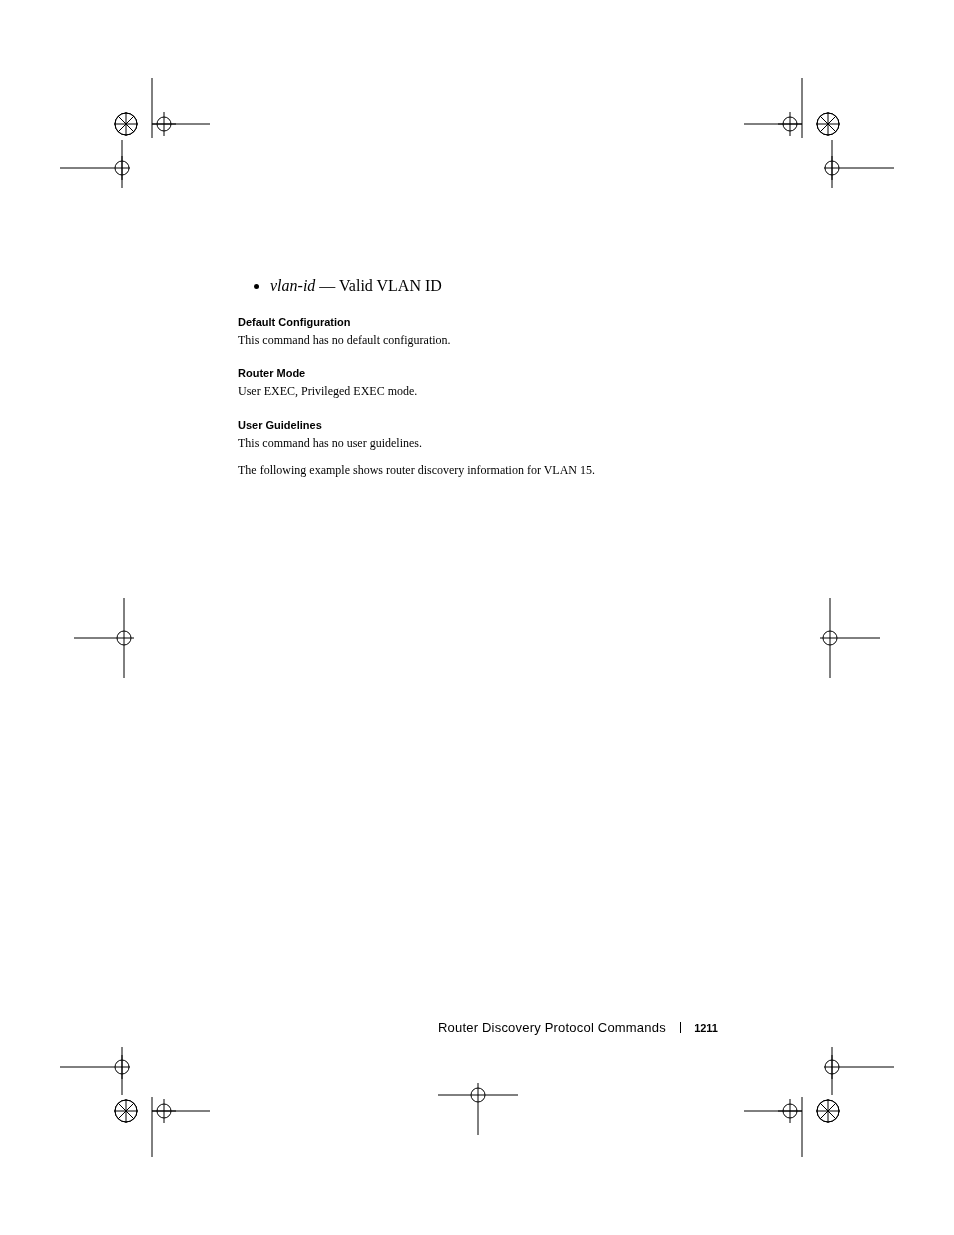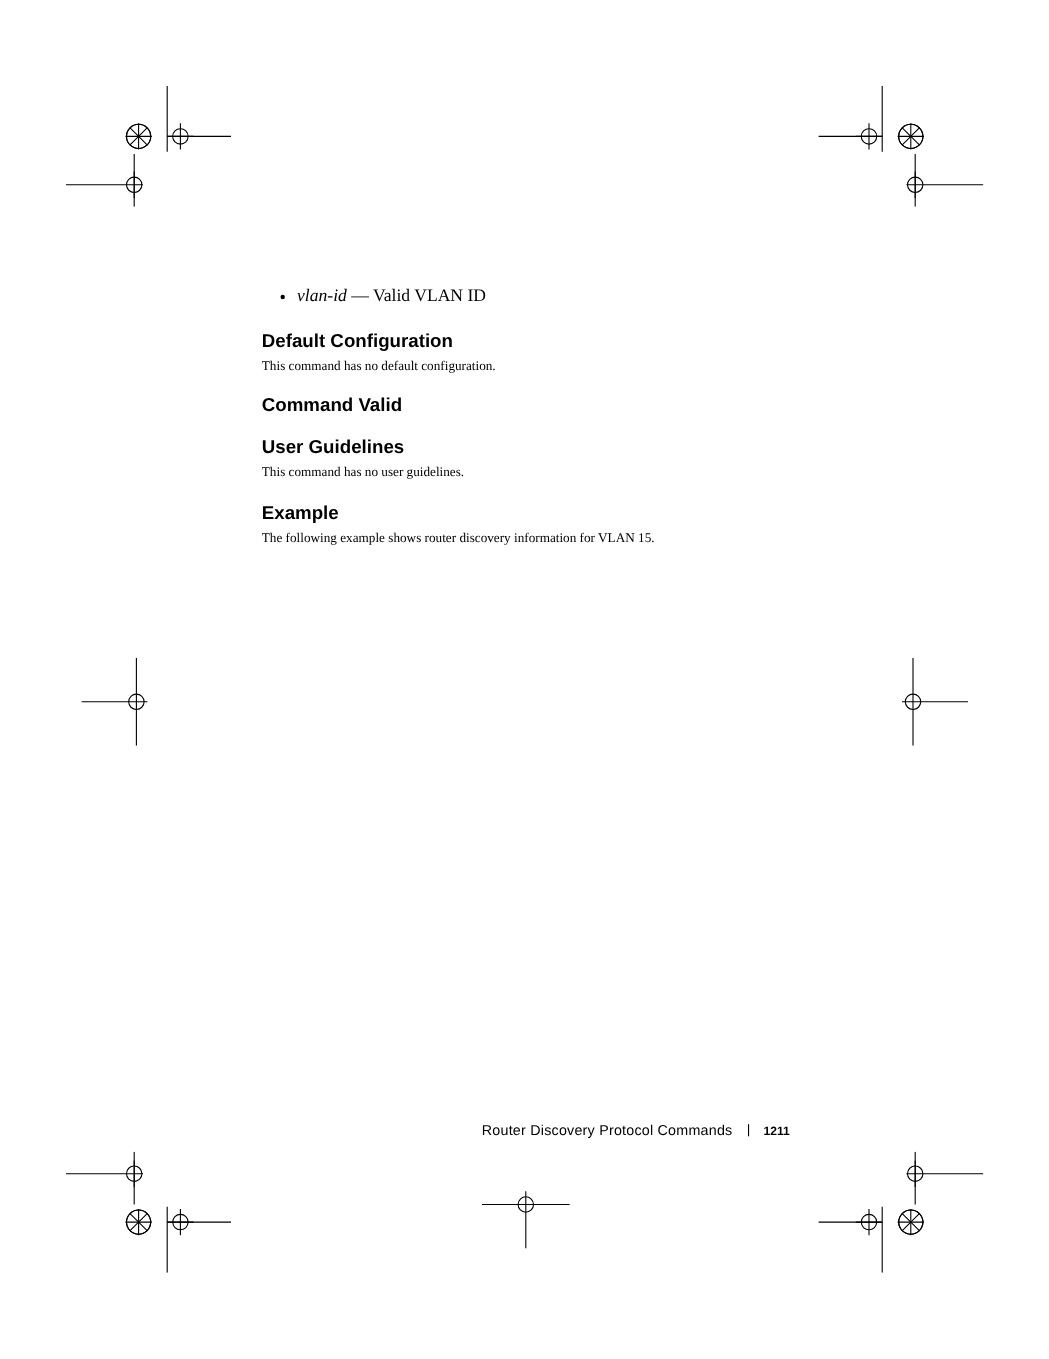--- a/index.html
+++ b/index.html
@@ -10,40 +10,40 @@
     background: #fff;
     font-family: Georgia, "Times New Roman", serif;
     color: #000;
     position: relative;
     overflow: hidden;
   }
 
   .content {
     position: absolute;
     left: 238px;
-    top: 258px;
+    top: 274px;
     width: 480px;
   }
 
   ul.bullet {
     margin: 0 0 14px 0;
     padding: 0 0 0 32px;
     list-style: disc;
   }
   ul.bullet li {
     font-size: 16px;
     line-height: 1.5;
     font-family: Georgia, "Times New Roman", serif;
   }
   .italic { font-style: italic; }
 
   .h {
     font-family: "Helvetica Neue", Helvetica, Arial, sans-serif;
     font-weight: 700;
-    font-size: 17px;
+    font-size: 11px;
     margin: 18px 0 4px 0;
   }
 
   .p {
     font-family: Georgia, "Times New Roman", serif;
     font-size: 12px;
     line-height: 1.45;
     margin: 0 0 10px 0;
   }
 
@@ -82,26 +82,26 @@
 
   <ul class="bullet">
     <li>
       <span class="italic">vlan-id</span><span> — </span><span>Valid VLAN ID</span>
     </li>
   </ul>
 
   <div class="h">Default Configuration</div>
   <div class="p">This command has no default configuration.</div>
 
-  <div class="h">Command Valid</div>
+  <div class="h">Router Mode</div>
+  <div class="p">User EXEC, Privileged EXEC mode.</div>
 
   <div class="h">User Guidelines</div>
   <div class="p">This command has no user guidelines.</div>
 
-  <div class="h">Example</div>
   <div class="p">The following example shows router discovery information for VLAN 15.</div>
 
 </div>
 
 <div class="footer">
   <span class="title">Router Discovery Protocol Commands</span>
   <span class="sep"></span>
   <span class="num">1211</span>
 </div>
 

